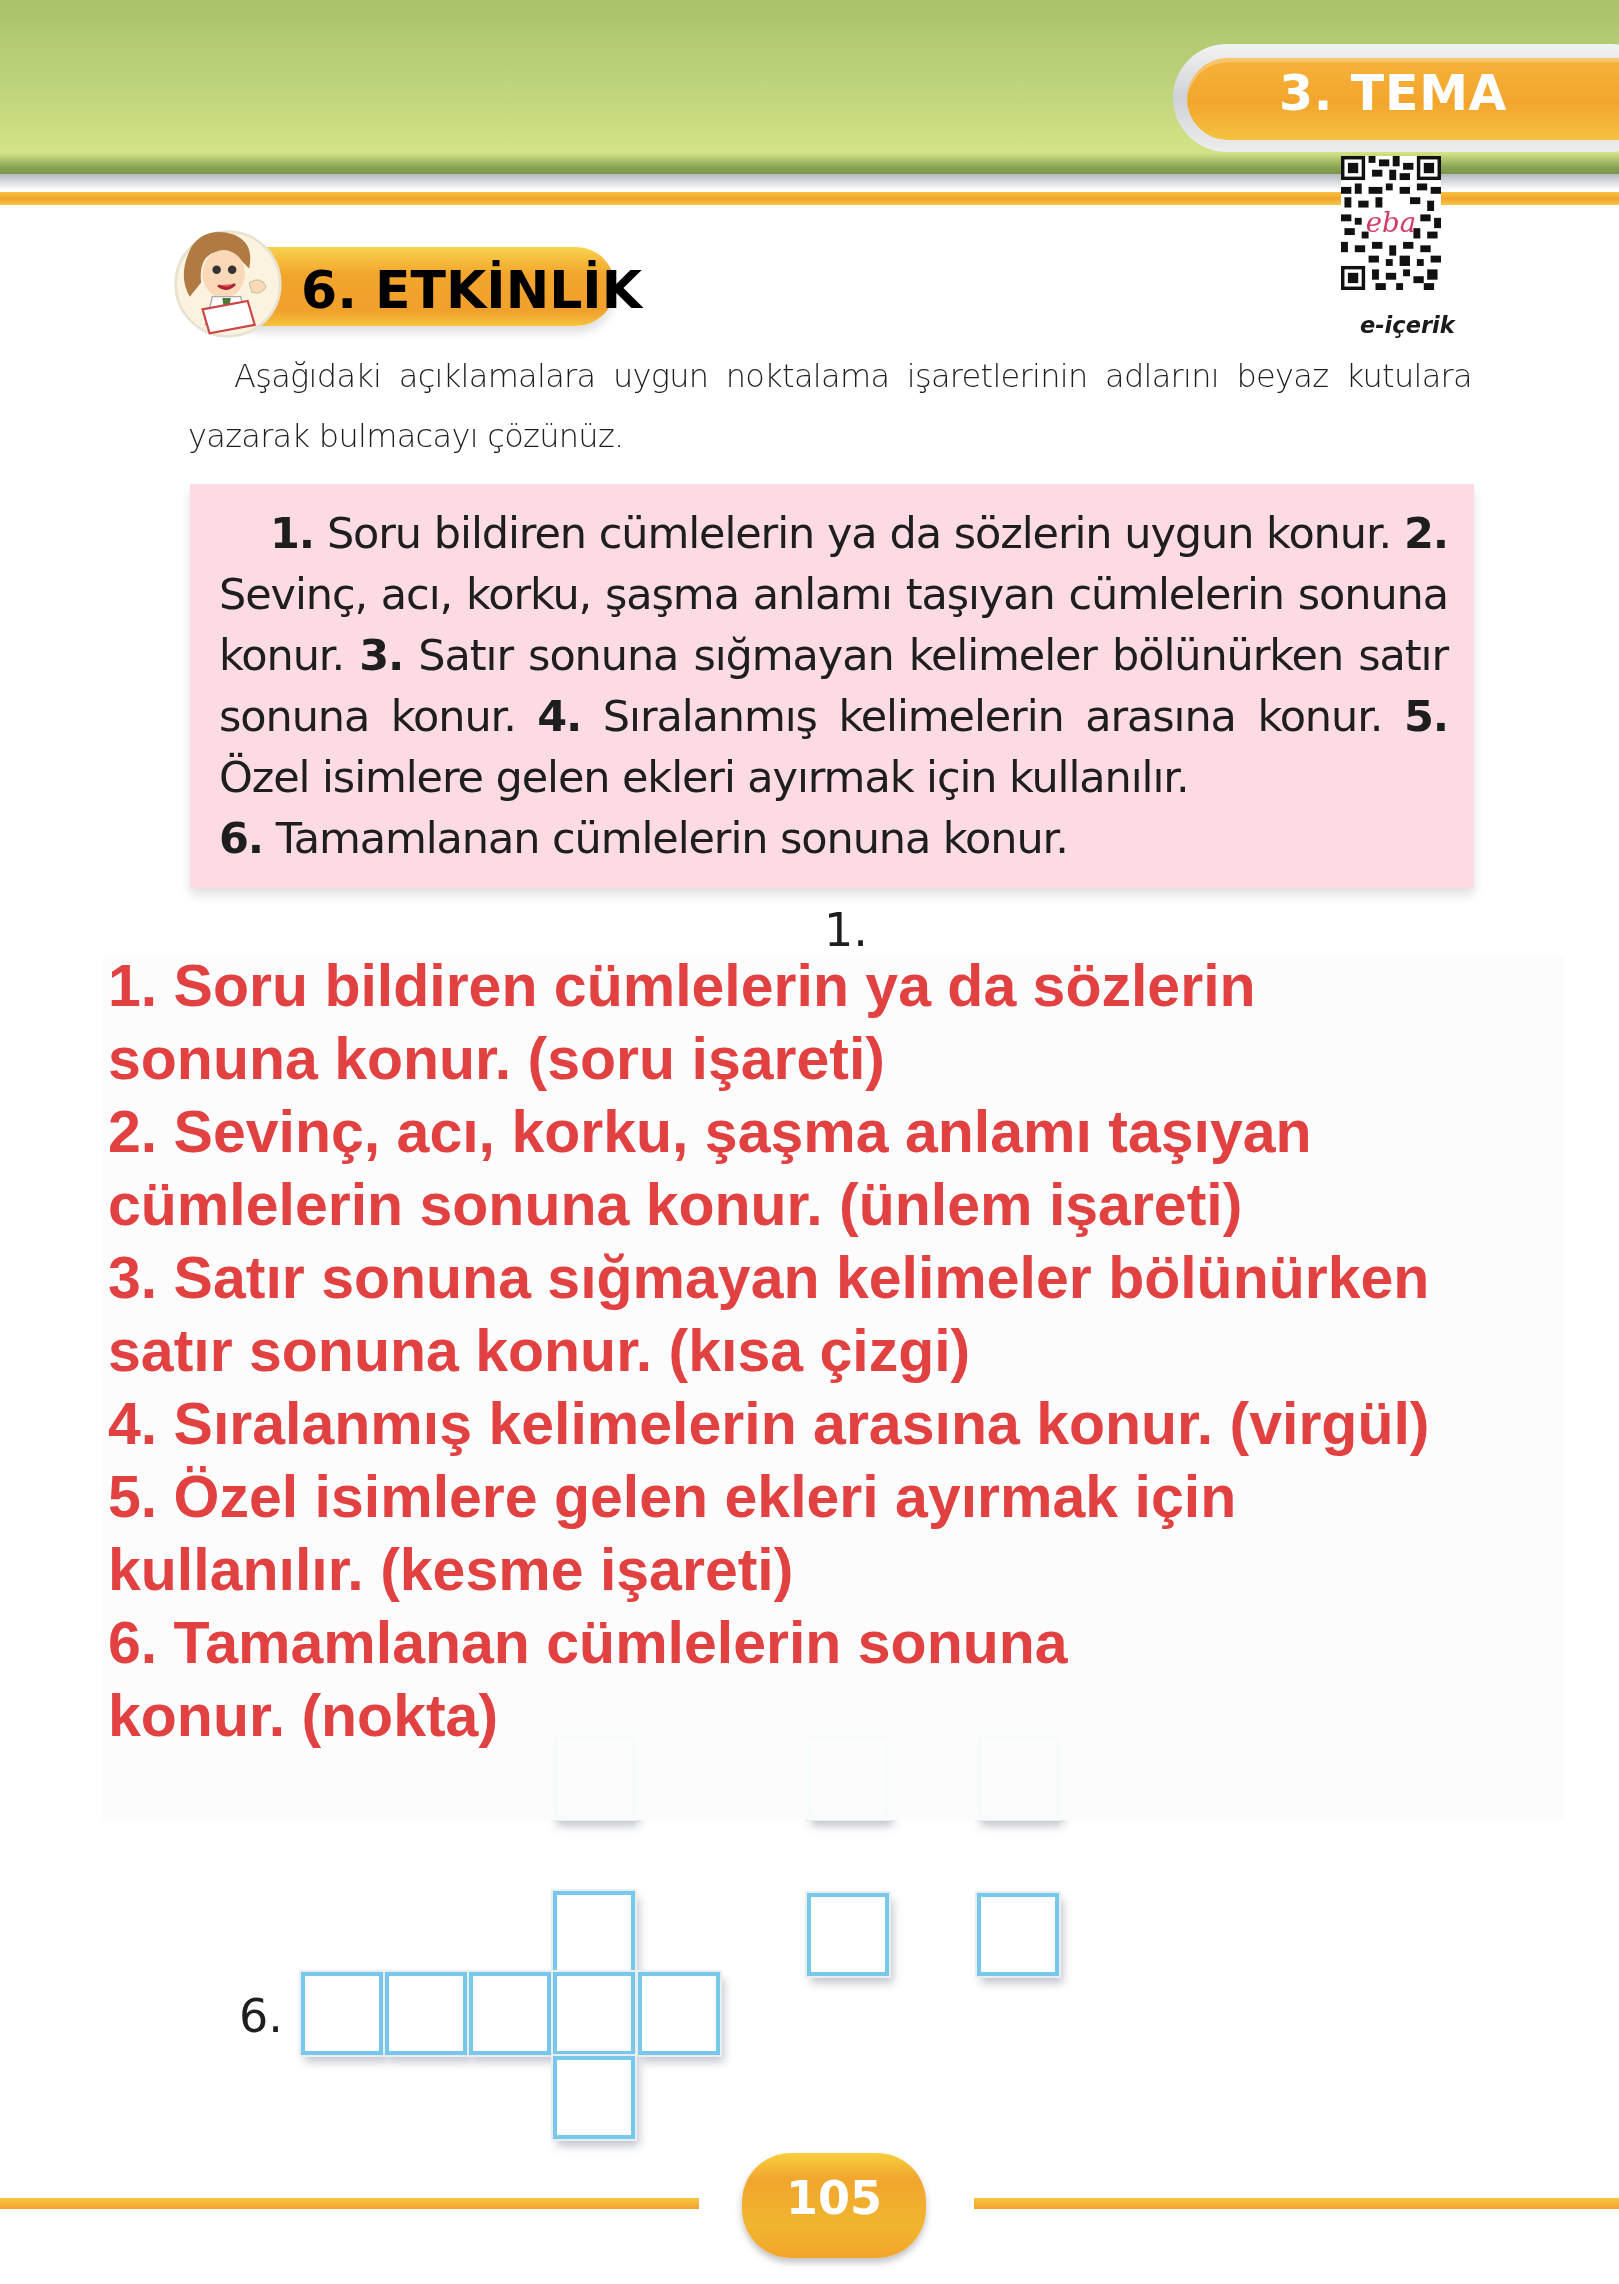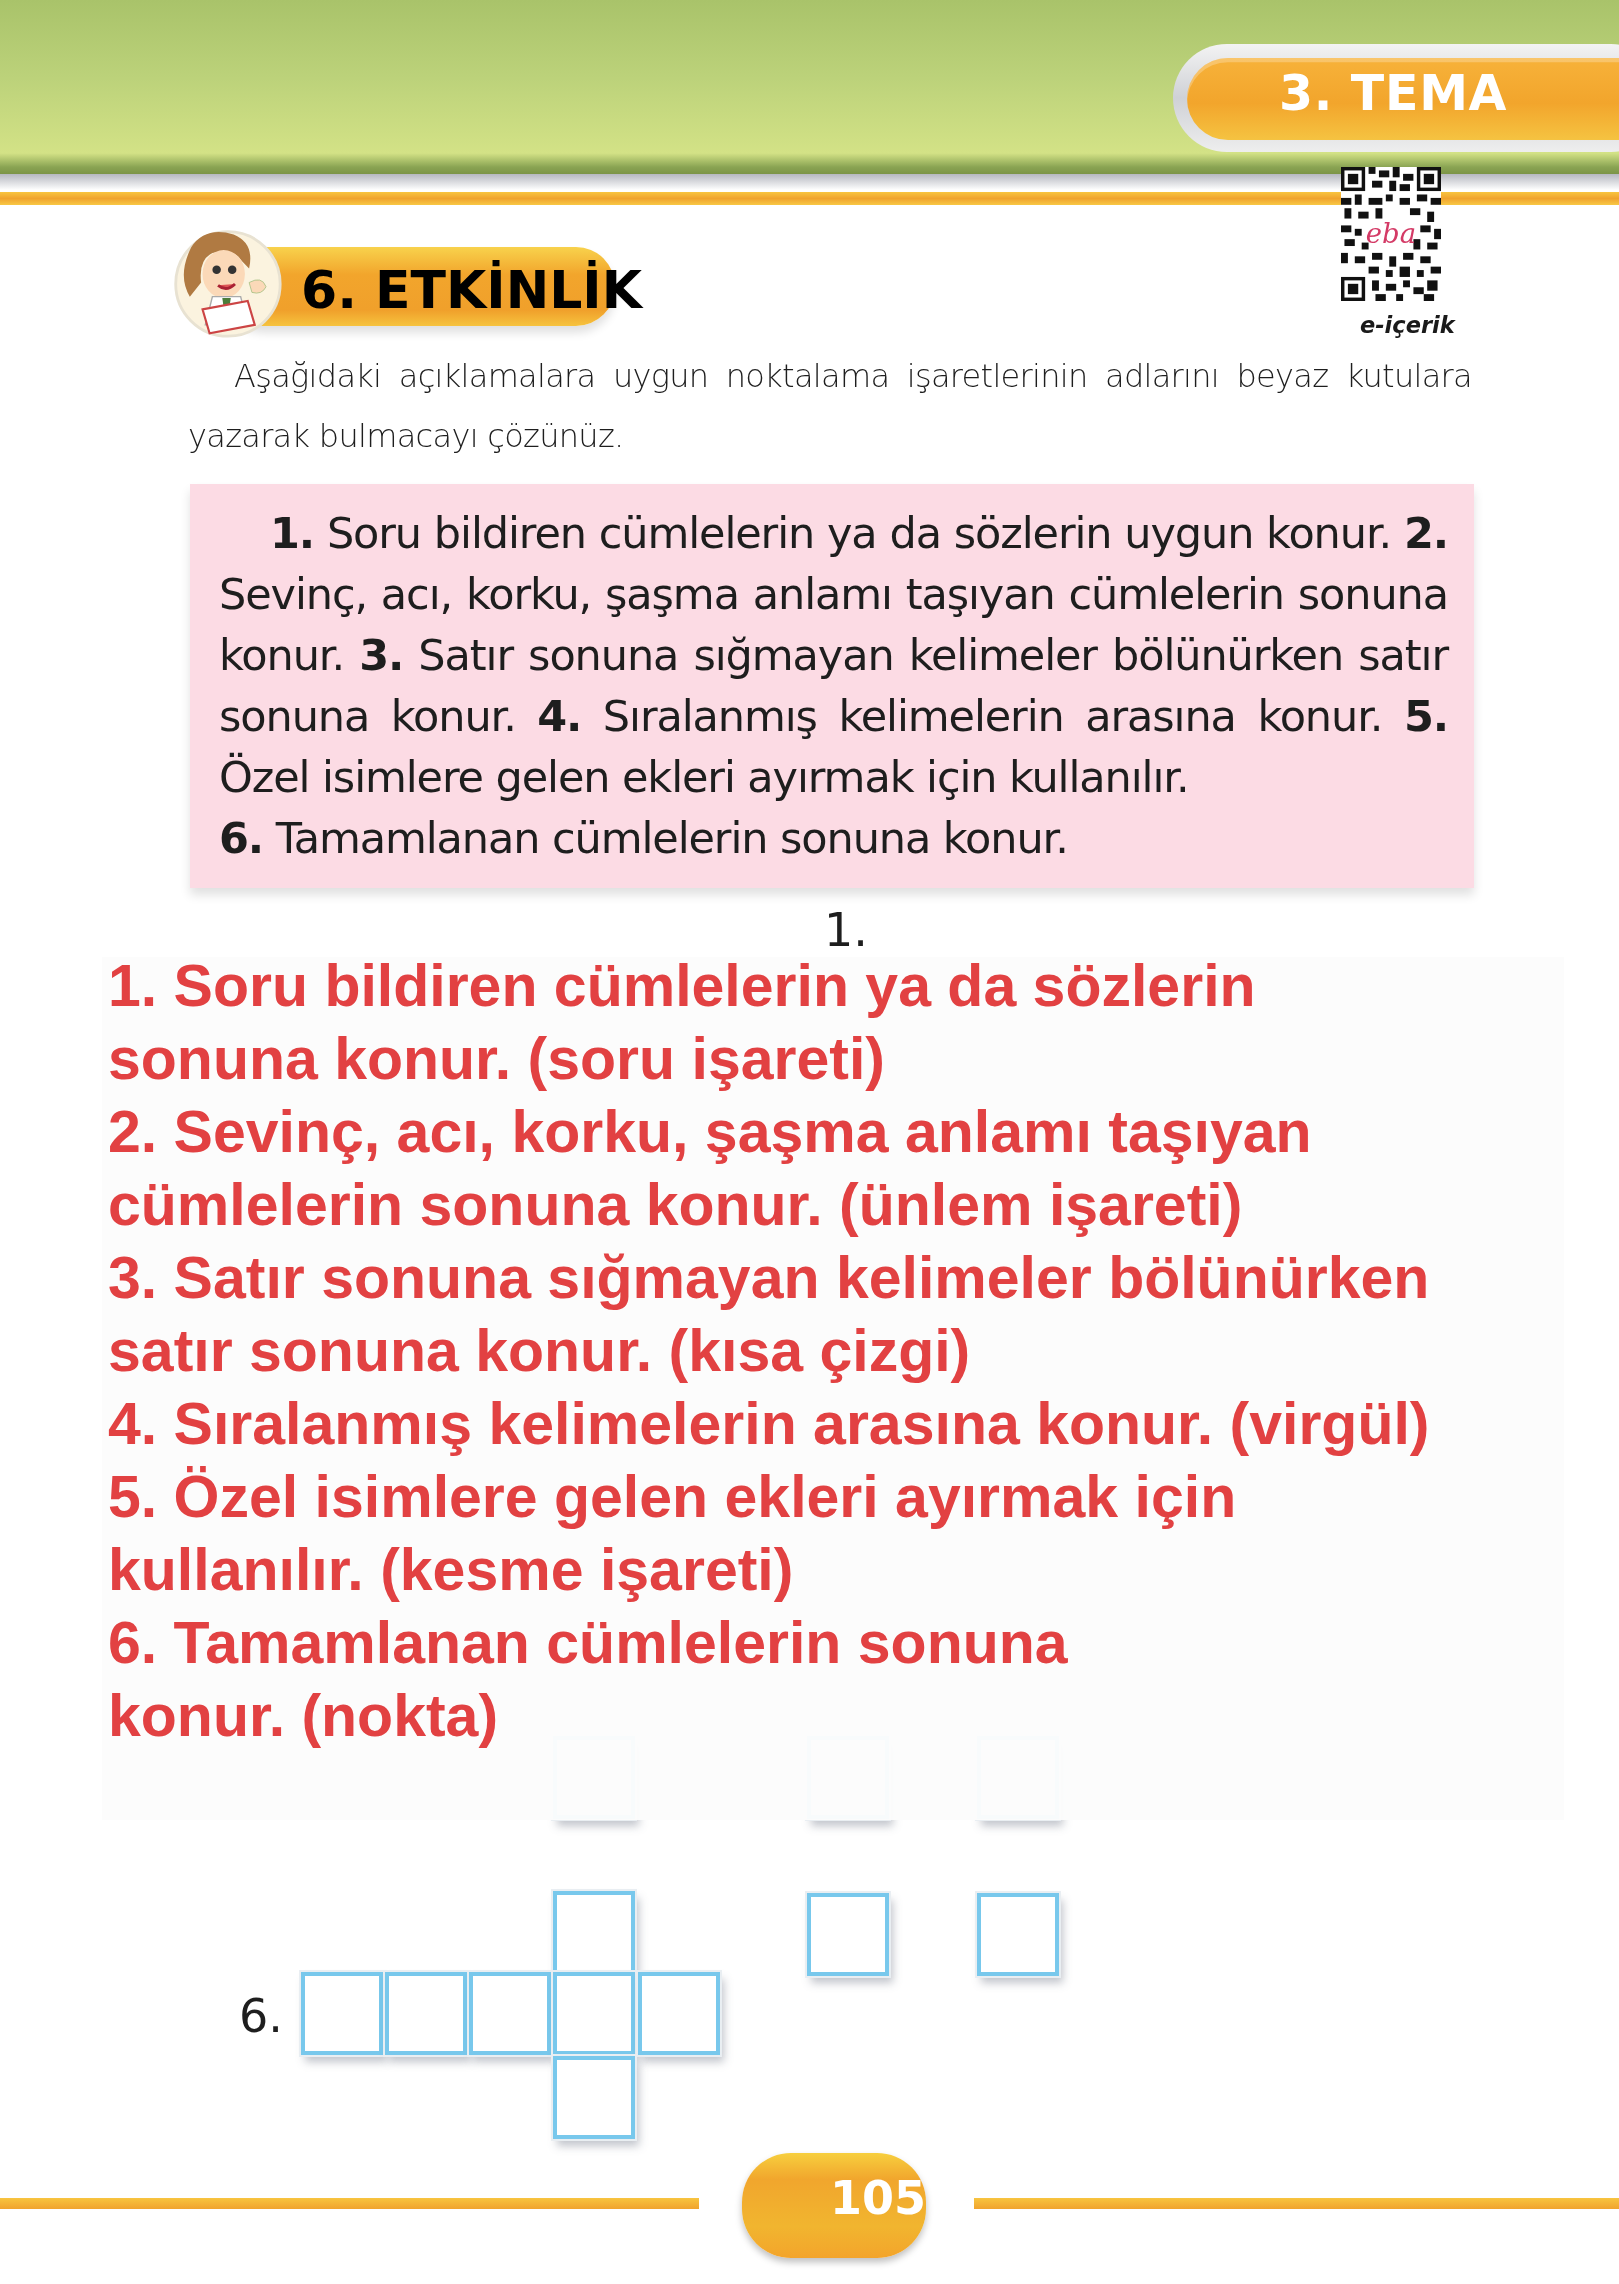--- a/index.html
+++ b/index.html
@@ -35,21 +35,21 @@
     }
     .tema-label {
       left: 1279px; top: 65px; font-size: 49px; font-weight: bold; color: #ffffff;
       letter-spacing: 0.7px;
       font-family: "DejaVu Sans", sans-serif;
       text-align: right;
     }
 
     
     .qr {
-      left: 1341px; top: 167px; width: 100px; height: 134px;
+      left: 1341px; top: 156px; width: 100px; height: 134px;
       background: #c2410c;
     }
     .qr svg { width: 100%; height: 100%; display: block; }
     .qr-label {
       left: 1360px; top: 312px; font-size: 22.5px; font-weight: bold; color: #1a1a1a;
       font-family: "DejaVu Sans", sans-serif;
       font-style: italic;
     }
 
     
@@ -120,21 +120,21 @@
     .foot-line-right {
       left: 974px; top: 2198px; width: 645px; height: 11.2px;
       background: linear-gradient(180deg, #f8c540, #f0a32e);
     }
     .page-pill {
       left: 742px; top: 2153px; width: 184px; height: 105px; border-radius: 49px;
       background: linear-gradient(180deg, #f7cf3e 0%, #f1a62d 25%, #f1b52f 70%, #f3a42b 100%);
       box-shadow: 0 4.2px 7px rgba(0,0,0,0.25);
     }
     .page-num {
-      left: 742px; top: 2171px; width: 184px; text-align: right;
+      left: 742px; top: 2171px; width: 184px; text-align: center;
       font-size: 46px; font-weight: bold; color: #ffffff;
     }
   </style>
 </head>
 <body>
 
 <div class="abs top-band"></div>
 <div class="abs top-shadow"></div>
 <div class="abs top-orange-line"></div>
 

